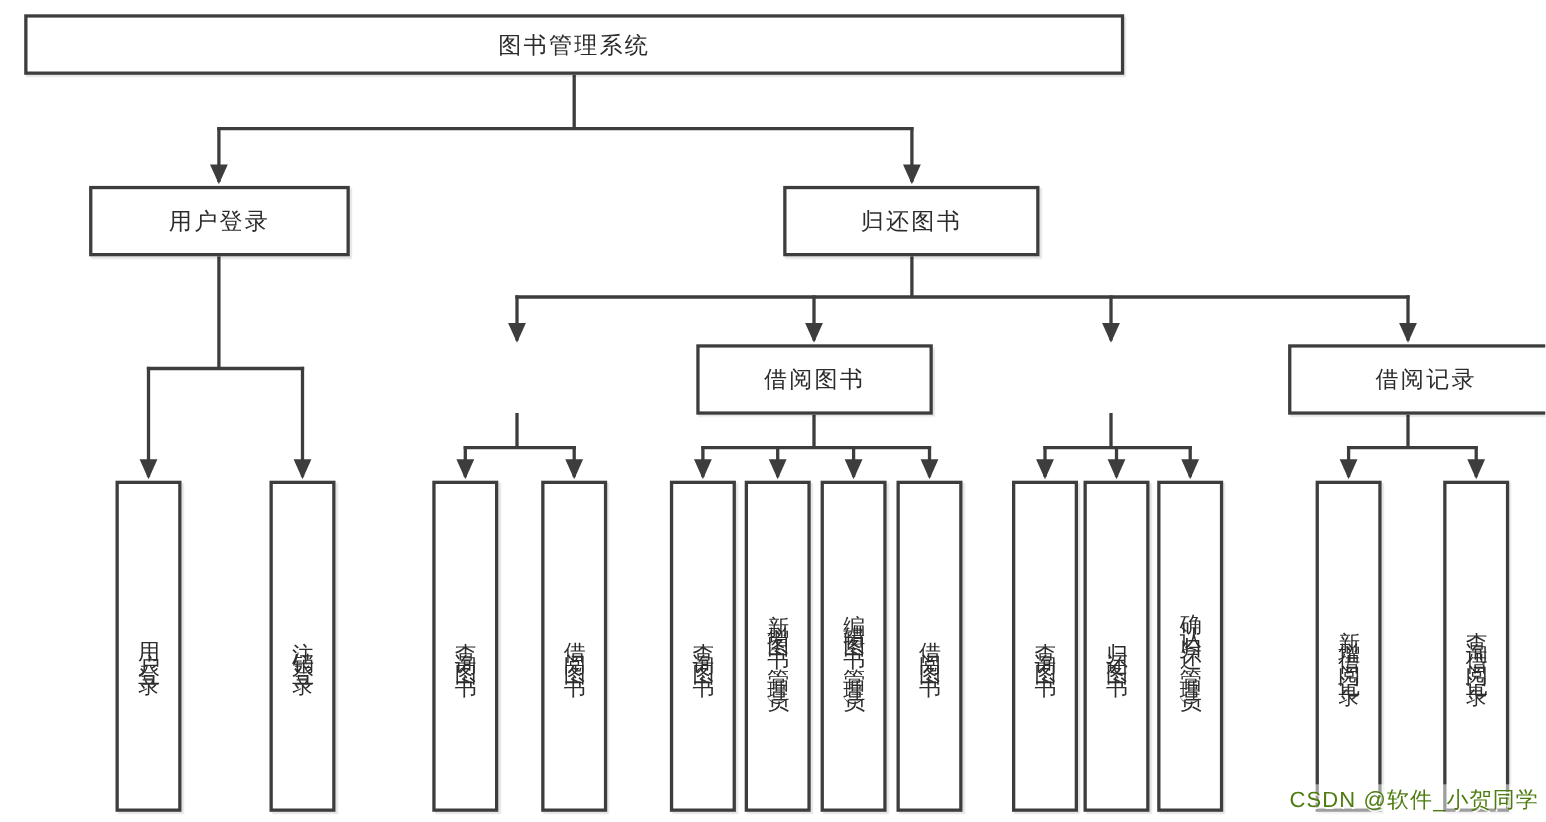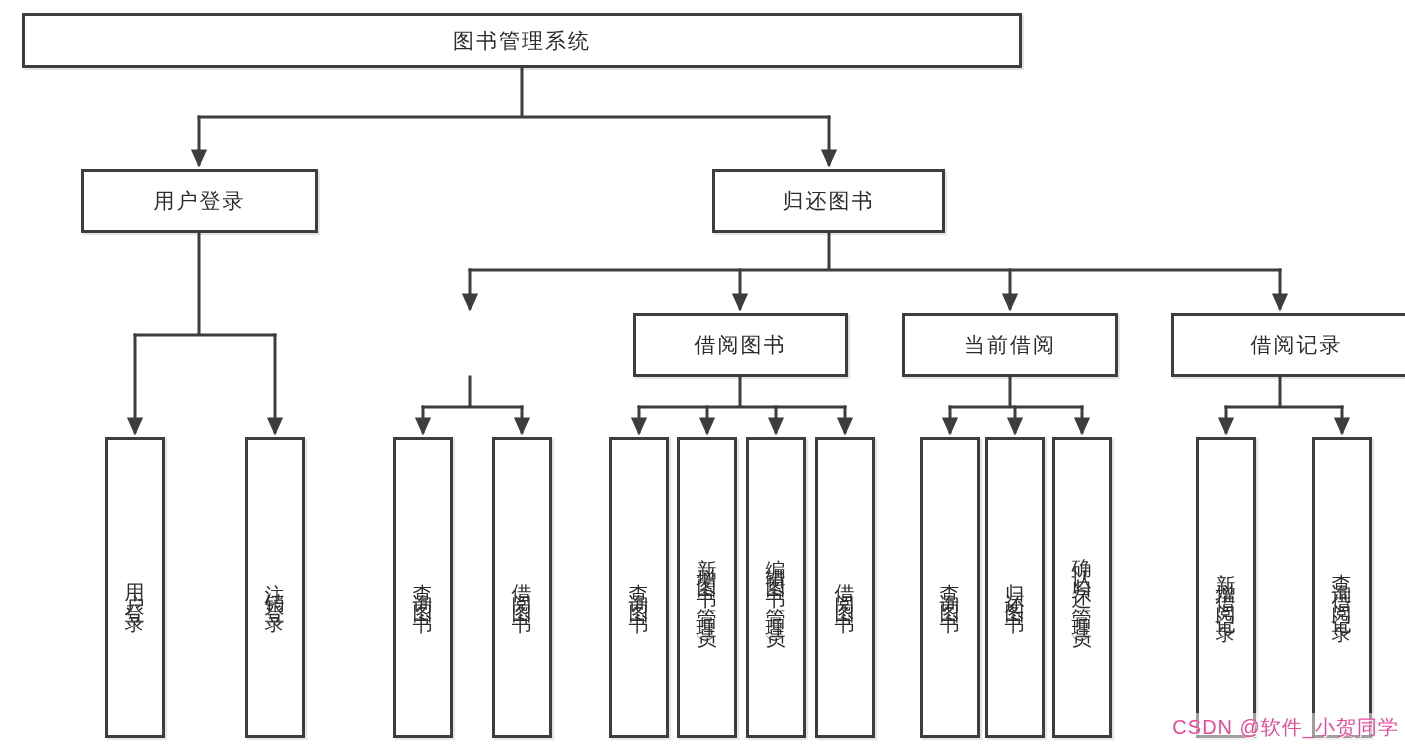--- a/index.html
+++ b/index.html
@@ -28,21 +28,21 @@
   .l3-borrow{left:633px;width:215px;}
   .l3-current{left:902px;width:216px;}
   .l3-records{left:1171px;width:251px;}
   .lf1{left:105px;}  .lf2{left:245px;}
   .lf3{left:393px;}  .lf4{left:492px;}
   .lf5{left:609px;}  .lf6{left:677px;}  .lf7{left:746px;}  .lf8{left:815px;}
   .lf9{left:920px;}  .lf10{left:985px;} .lf11{left:1052px;}
   .lf12{left:1196px;}.lf13{left:1312px;}
   .watermark{
     position:absolute;right:3px;bottom:5px;z-index:10;
-    font-size:20px;color:#ec4899;letter-spacing:1px;
+    font-size:20px;color:#4d7c0f;letter-spacing:1px;
     background:rgba(255,255,255,0.5);padding:1px 3px;
     text-shadow:1px 1px 0 #ffffff;white-space:nowrap;
   }
 </style>
 </head>
 <body>
 
 <div id="canvas">
 
   <svg id="wires" width="1405" height="747" viewBox="0 0 1405 747" xmlns="http://www.w3.org/2000/svg">
@@ -87,21 +87,20 @@
       <line x1="1342" y1="407" x2="1342" y2="432" marker-end="url(#arw)"></line>
     </g>
   </svg>
 
   <div class="box hbox root">图书管理系统</div>
 
   <div class="box hbox lvl2-login">用户登录</div>
   <div class="box hbox lvl2-mgmt">归还图书</div>
 
   <div class="box hbox lvl3 l3-borrow">借阅图书</div>
-  <div class="box hbox lvl3 l3-current">当前借阅</div>
   <div class="box hbox lvl3 l3-records">借阅记录</div>
 
   <div class="box vbox lf1">用户登录</div>
   <div class="box vbox lf2">注销登录</div>
 
   <div class="box vbox lf3">查询图书</div>
   <div class="box vbox lf4">借阅图书</div>
 
   <div class="box vbox lf5">查询图书</div>
   <div class="box vbox lf6">新增图书（管理员）</div>

